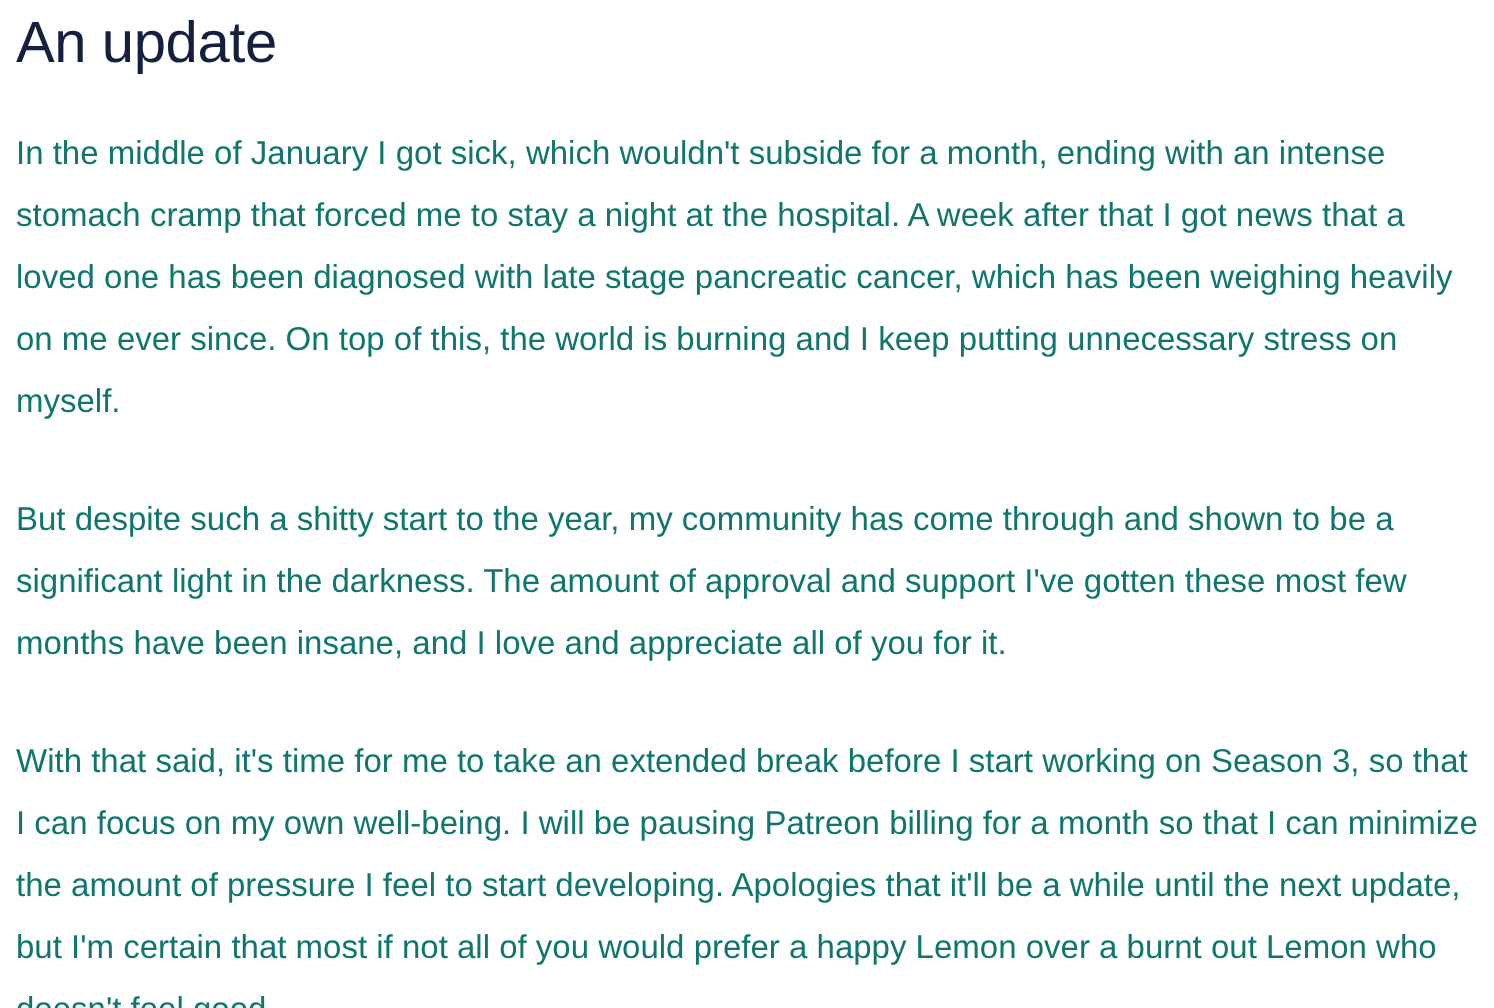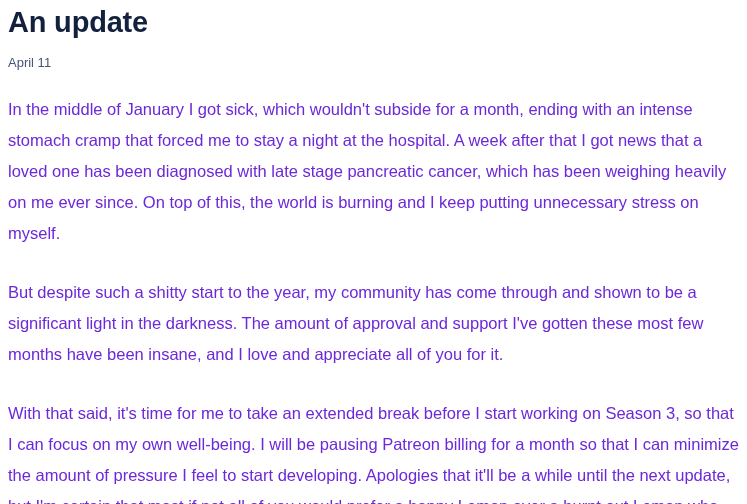--- a/index.html
+++ b/index.html
@@ -16,49 +16,48 @@
     -webkit-font-smoothing: antialiased;
   }
   .post {
     padding: 4px 8px 0 8px;
     box-sizing: border-box;
     width: 747px;
   }
   .post-title {
     font-size: 29px;
     line-height: 36px;
-    font-weight: bold;
+    font-weight: normal;
     color: #13213f;
     margin: 0 0 0 0;
     letter-spacing: -0.2px;
   }
   .post-date {
     font-size: 13px;
     line-height: 18px;
     color: #46557a;
     margin: 14px 0 0 0;
   }
   .post-body {
     margin-top: 22px;
   }
   .post-paragraph {
     font-size: 16.5px;
     line-height: 31px;
-    color: #6d28d9;
+    color: #0f766e;
     margin: 0 0 28px 0;
     max-width: 735px;
   }
   .post-paragraph:last-child {
     margin-bottom: 0;
   }
 </style>
 </head>
 <body>
 
 <div class="post">
   <h1 class="post-title">An update</h1>
-  <div class="post-date">April 11</div>
   <div class="post-body">
     <p class="post-paragraph">In the middle of January I got sick, which wouldn't subside for a month, ending with an intense stomach cramp that forced me to stay a night at the hospital. A week after that I got news that a loved one has been diagnosed with late stage pancreatic cancer, which has been weighing heavily on me ever since. On top of this, the world is burning and I keep putting unnecessary stress on myself.</p>
     <p class="post-paragraph">But despite such a shitty start to the year, my community has come through and shown to be a significant light in the darkness. The amount of approval and support I've gotten these most few months have been insane, and I love and appreciate all of you for it.</p>
     <p class="post-paragraph">With that said, it's time for me to take an extended break before I start working on Season 3, so that I can focus on my own well-being. I will be pausing Patreon billing for a month so that I can minimize the amount of pressure I feel to start developing. Apologies that it'll be a while until the next update, but I'm certain that most if not all of you would prefer a happy Lemon over a burnt out Lemon who doesn't feel good.</p>
   </div>
 </div>
 
 </body></html>

